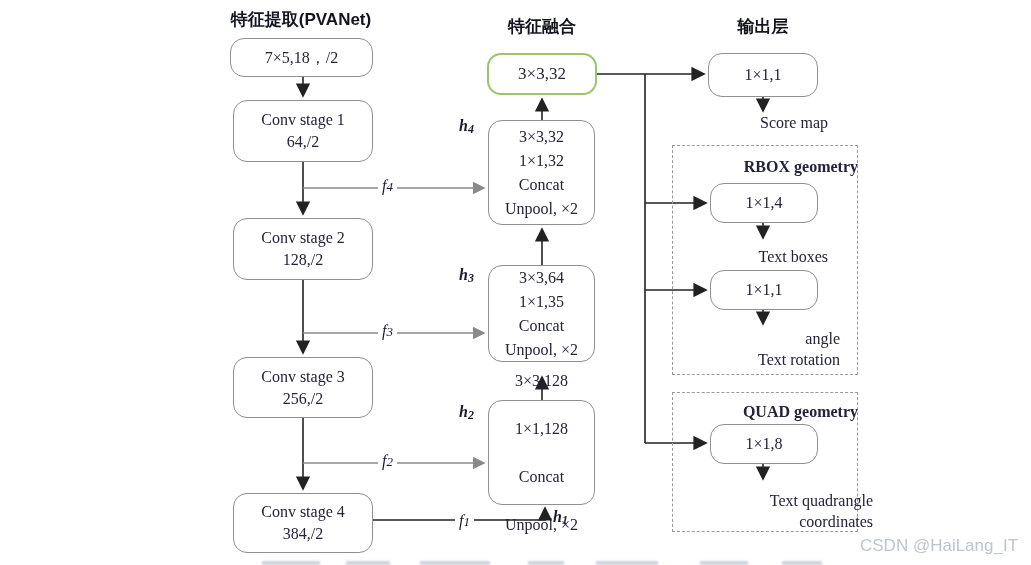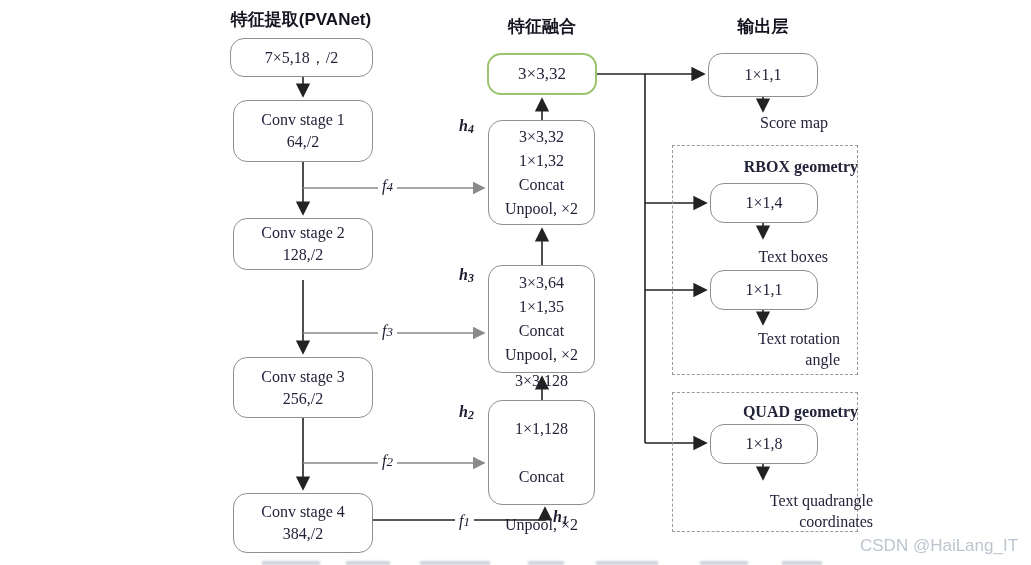--- a/index.html
+++ b/index.html
@@ -133,21 +133,21 @@
 
   <div class="box" style="left:230px;top:38px;width:143px;height:39px;">
     <div>7×5,18，/2</div>
   </div>
 
   <div class="box" style="left:233px;top:100px;width:140px;height:62px;">
     <div>Conv stage 1</div>
     <div>64,/2</div>
   </div>
 
-  <div class="box" style="left:233px;top:218px;width:140px;height:52px;border-radius:14px;">
+  <div class="box" style="left:233px;top:218px;width:140px;height:62px;border-radius:14px;">
     <div>Conv stage 2</div>
     <div>128,/2</div>
   </div>
 
   <div class="box" style="left:233px;top:357px;width:140px;height:61px;">
     <div>Conv stage 3</div>
     <div>256,/2</div>
   </div>
 
   <div class="box" style="left:233px;top:493px;width:140px;height:60px;">
@@ -166,21 +166,21 @@
 
   <div class="tag" style="left:459px;top:117px;"><span>h</span><span class="d">4</span></div>
   <div class="box hblock" style="left:488px;top:120px;width:107px;height:105px;">
     <div>3×3,32</div>
     <div>1×1,32</div>
     <div>Concat</div>
     <div>Unpool, ×2</div>
   </div>
 
   <div class="tag" style="left:459px;top:266px;"><span>h</span><span class="d">3</span></div>
-  <div class="box hblock" style="left:488px;top:265px;width:107px;height:108px;">
+  <div class="box hblock" style="left:488px;top:265px;width:107px;height:97px;">
     <div>3×3,64</div>
     <div>1×1,35</div>
     <div>Concat</div>
     <div>Unpool, ×2</div>
   </div>
 
   <div class="tag" style="left:459px;top:403px;"><span>h</span><span class="d">2</span></div>
   <div class="box hblock" style="left:488px;top:400px;width:107px;height:105px;gap:24px;">
     <div>3×3,128</div>
     <div>1×1,128</div>
@@ -198,22 +198,22 @@
   <div class="dashed" style="left:672px;top:145px;width:186px;height:230px;"></div>
   <div class="caption" style="left:672px;top:156px;width:186px;font-weight:bold;">RBOX geometry</div>
   <div class="box" style="left:710px;top:183px;width:108px;height:40px;">
     <div>1×1,4</div>
   </div>
   <div class="caption" style="left:700px;top:246px;width:128px;">Text boxes</div>
   <div class="box" style="left:710px;top:270px;width:108px;height:40px;">
     <div>1×1,1</div>
   </div>
   <div class="caption" style="left:690px;top:328px;width:150px;">
+    <div>angle</div>
     <div>Text rotation</div>
-    <div>angle</div>
   </div>
 
   <div class="dashed" style="left:672px;top:392px;width:186px;height:140px;"></div>
   <div class="caption" style="left:672px;top:401px;width:186px;font-weight:bold;">QUAD geometry</div>
   <div class="box" style="left:710px;top:424px;width:108px;height:40px;">
     <div>1×1,8</div>
   </div>
   <div class="caption" style="left:713px;top:490px;width:160px;">
     <div>Text quadrangle</div>
     <div>coordinates</div>

